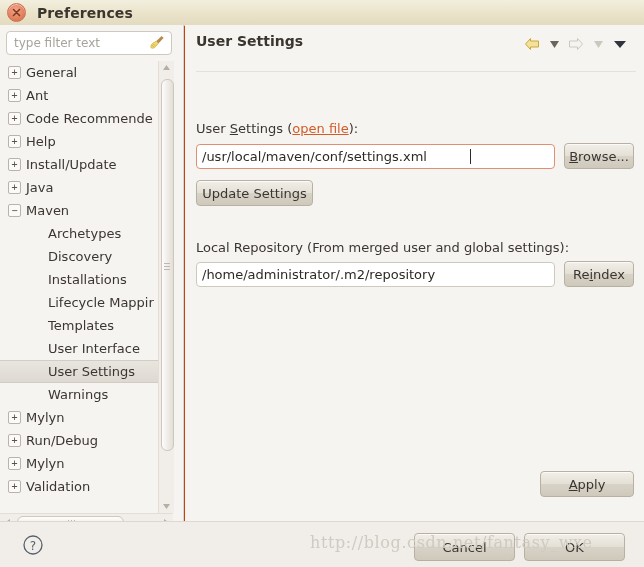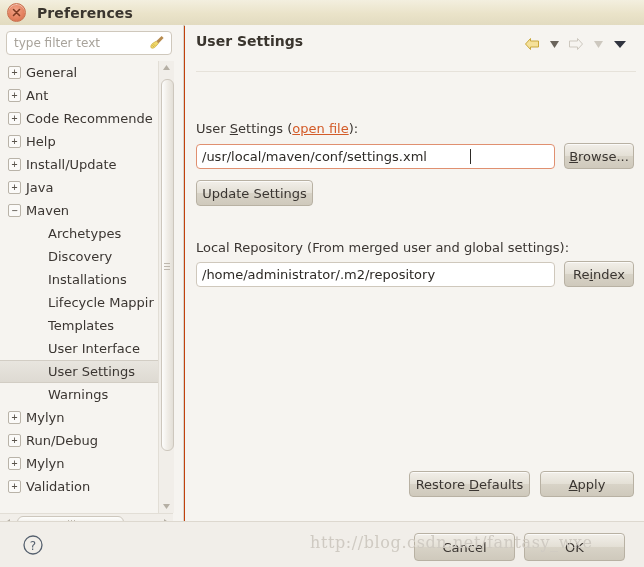--- a/index.html
+++ b/index.html
@@ -351,23 +351,20 @@
     <div class="lbl" style="left:11px;top:215px;">Local Repository (From merged user and global settings):</div>
 
     <div class="txt" style="left:11px;top:237px;width:359px;">
       <span>/home/administrator/.m2/repository</span>
     </div>
 
     <div class="btn" style="left:379px;top:236px;width:70px;">
       <span><span>Re</span><u>i</u><span>ndex</span></span>
     </div>
 
-    <div class="btn" style="left:224px;top:446px;width:121px;">
-      <span><span>Restore </span><u>D</u><span>efaults</span></span>
-    </div>
     <div class="btn" style="left:355px;top:446px;width:94px;">
       <span><u>A</u><span>pply</span></span>
     </div>
   </div>
 
   <div class="bottom">
     <span class="help">
       <svg width="22" height="22" viewBox="0 0 22 22" aria-hidden="true">
         <circle cx="11" cy="11" r="9" fill="none" stroke="#55606e" stroke-width="1.3"></circle>
         <text x="11" y="15.5" font-size="12" font-family="DejaVu Sans, sans-serif" fill="#55606e" text-anchor="middle">?</text>

